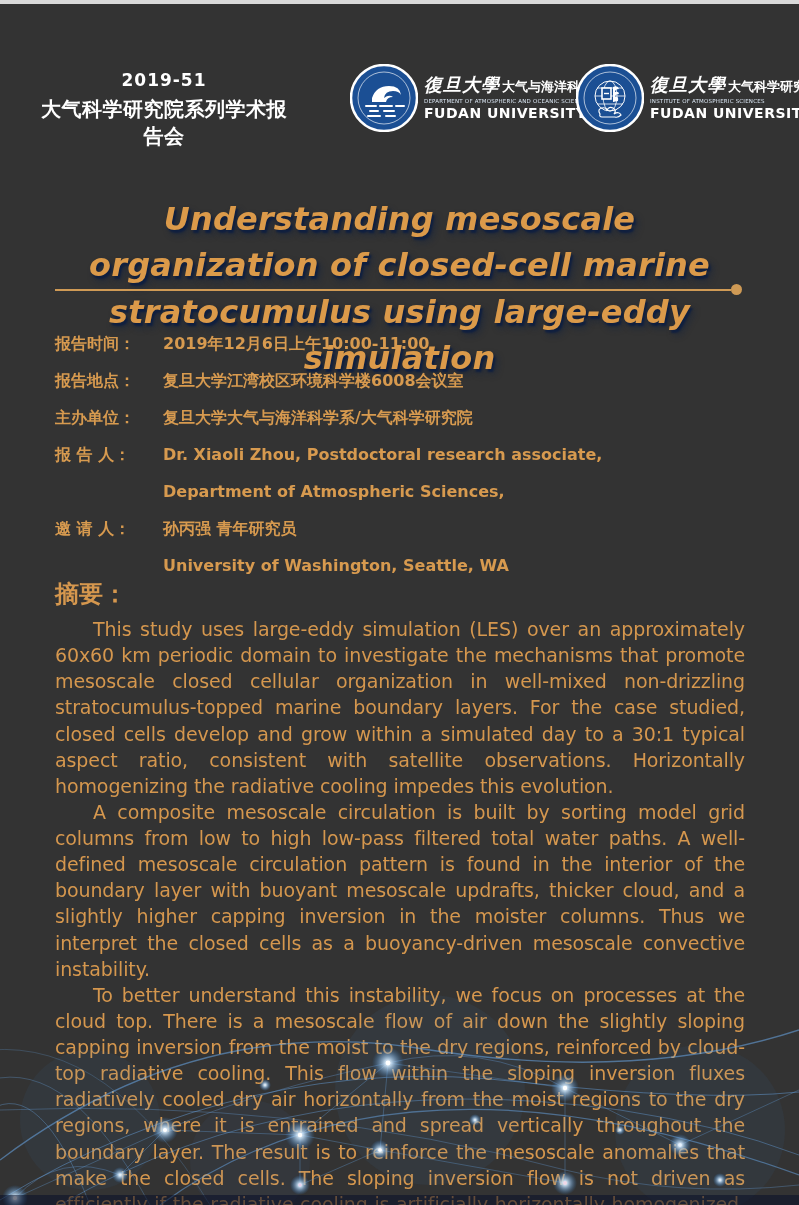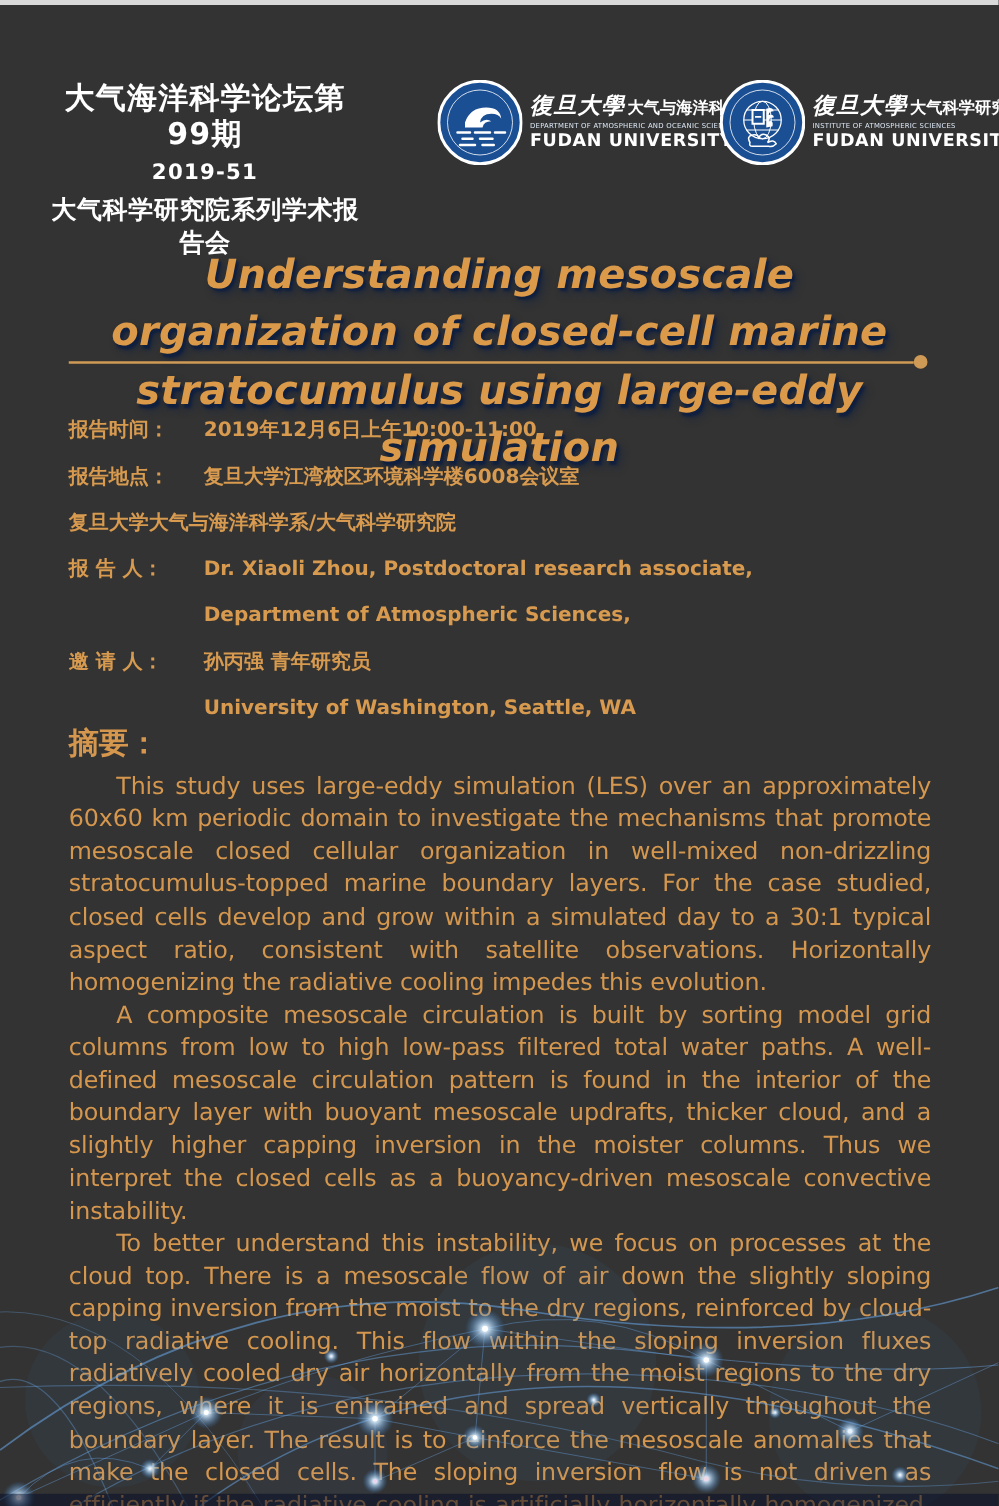--- a/index.html
+++ b/index.html
@@ -64,21 +64,20 @@
   .bottom-band{position:absolute;bottom:0;left:0;width:100%;height:10px;background:rgba(8,14,40,.55);}
 </style>
 </head>
 <body>
 
 <div class="poster">
   <div class="top-strip"></div>
 
   <div class="header">
     <div class="header-left">
-      <div class="series-title">大气海洋科学论坛第99期</div>
       <div class="issue-number">2019-51</div>
       <div class="series-subtitle">大气科学研究院系列学术报告会</div>
     </div>
 
     <div class="logo-group one">
       <svg class="badge" viewBox="0 0 68 68">
         <circle cx="34" cy="34" r="33" fill="#1b4f94" stroke="#ffffff" stroke-width="2.5"></circle>
         <circle cx="34" cy="34" r="26" fill="none" stroke="#ffffff" stroke-width="0.8" opacity=".8"></circle>
         <path d="M22 34 q4 -12 17 -12 q11 0 12 9 q-2 -4 -8 -4 q-8 0 -9 7 q5 -4 9 -1 q-6 0 -7 5 l-14 0 z" fill="#ffffff"></path>
         <path d="M16 42 h10 M30 42 h12 M46 42 h8 M20 47 h8 M34 47 h10 M18 52 h12 M36 52 h9" stroke="#ffffff" stroke-width="2" stroke-linecap="round"></path>
@@ -125,20 +124,21 @@
   <div class="info">
     <div class="info-row">
       <span class="info-label">报告时间：</span>
       <span class="info-value">2019年12月6日上午10:00-11:00</span>
     </div>
     <div class="info-row">
       <span class="info-label">报告地点：</span>
       <span class="info-value">复旦大学江湾校区环境科学楼6008会议室</span>
     </div>
     <div class="info-row">
+      <span class="info-label">主办单位：</span>
       <span class="info-value">复旦大学大气与海洋科学系/大气科学研究院</span>
     </div>
     <div class="info-row">
       <span class="info-label">报 告 人：</span>
       <span class="info-value">Dr. Xiaoli Zhou, Postdoctoral research associate,</span>
     </div>
     <div class="info-row">
       <span class="info-label"></span>
       <span class="info-value">Department of Atmospheric Sciences,</span>
     </div>

